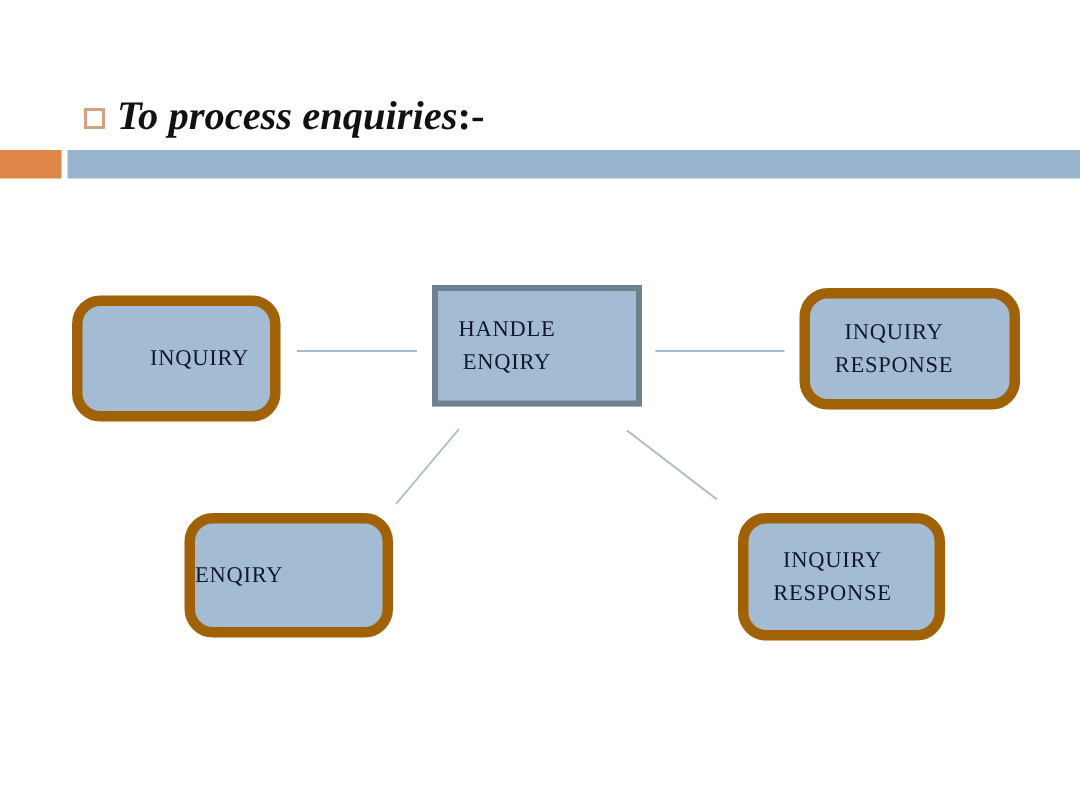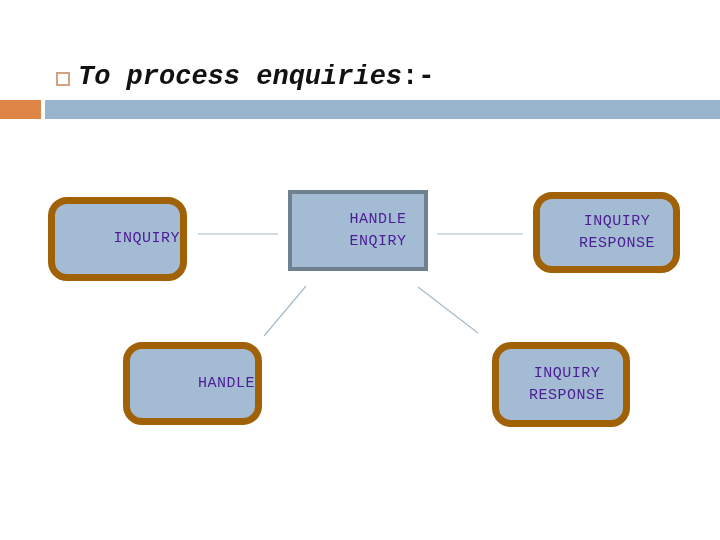--- a/index.html
+++ b/index.html
@@ -2,21 +2,21 @@
 <html><head>
 <meta charset="utf-8">
 <style>
   html, body { margin: 0; padding: 0; background: #ffffff; }
   .slide {
     position: relative;
     width: 720px;
     height: 448px;
     background: #ffffff;
     overflow: hidden;
-    font-family: Liberation Mono, monospace;
+    font-family: Liberation Serif, serif;
   }
 
   
   .bullet {
     position: absolute;
     left: 56px;
     top: 72px;
     width: 10px;
     height: 10px;
     border: 2px solid #d2a283;
@@ -56,40 +56,40 @@
     left: 0; top: 0;
     width: 720px; height: 540px;
     pointer-events: none;
   }
 
   
   .node {
     position: absolute;
     display: flex;
     align-items: center;
-    justify-content: flex-end;
+    justify-content: flex-start;
     background: #a3bcd4;
-    color: #4c1d95;
+    color: #0f172a;
     font-size: 15px;
     line-height: 22px;
     text-align: center;
     letter-spacing: 0.5px;
     box-sizing: border-box;
   }
   .node.rounded {
     border: 7px solid #a16207;
     border-radius: 19px;
   }
   .node.process {
     border: 4px solid #6f8191;
     border-radius: 0;
   }
   .node .node-label { display: block; }
 
-  #node-inquiry        { left: 48px;  top: 197px; width: 139px; height: 84px; }
+  #node-inquiry        { left: 48px;  top: 197px; width: 139px; height: 84px; padding-left: 45px; }
   #node-handle         { left: 288px; top: 190px; width: 140px; height: 81px; }
   #node-resp-top       { left: 533px; top: 192px; width: 147px; height: 81px; }
   #node-files          { left: 123px; top: 342px; width: 139px; height: 83px; }
   #node-resp-bottom    { left: 492px; top: 342px; width: 138px; height: 85px; }
 
   #node-handle .node-label      { width: 92px; }
   #node-resp-top .node-label    { width: 112px; }
   #node-resp-bottom .node-label { width: 112px; }
 </style>
 </head>
@@ -117,20 +117,20 @@
 
   <div class="node process" id="node-handle">
     <span class="node-label">HANDLE ENQIRY</span>
   </div>
 
   <div class="node rounded" id="node-resp-top">
     <span class="node-label">INQUIRY RESPONSE</span>
   </div>
 
   <div class="node rounded" id="node-files">
-    <span class="node-label">HANDLE</span>
+    <span class="node-label">ENQIRY</span>
   </div>
 
   <div class="node rounded" id="node-resp-bottom">
     <span class="node-label">INQUIRY RESPONSE</span>
   </div>
 
 </div>
 
 </body></html>

